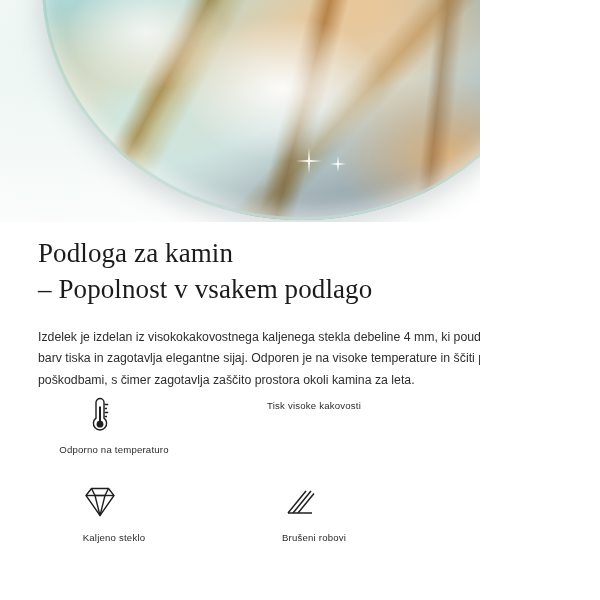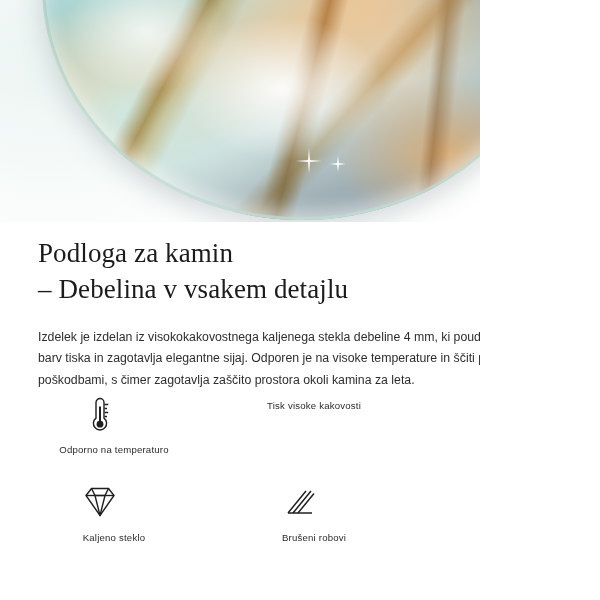--- a/index.html
+++ b/index.html
@@ -199,21 +199,21 @@
     <div class="plate"></div>
     <div class="plate-rim"></div>
     <div class="plate-edge-glow"></div>
     <div class="sparkle s1"></div>
     <div class="sparkle s2"></div>
   </div>
 
   <div class="content">
     <h1 class="headline">
       <span>Podloga za kamin</span>
-      <span class="line2">– Debelina v vsakem detajlu</span>
+      <span class="line2">– Popolnost v vsakem podlago</span>
     </h1>
     <p class="body-copy">Izdelek je izdelan iz visokokakovostnega kaljenega stekla debeline 4 mm, ki poudarja globino barv tiska in zagotavlja elegantne sijaj. Odporen je na visoke temperature in ščiti pred poškodbami, s čimer zagotavlja zaščito prostora okoli kamina za leta.</p>
   </div>
 
   <div class="features">
 
     <div class="feature">
       <div class="feature-icon">
         <svg width="34" height="42" viewBox="0 0 34 42" fill="none" stroke="#1f1f1f" stroke-width="1.4">
           <path d="M17 5.5a4 4 0 0 0-4 4v15.6a6.6 6.6 0 1 0 8 0V9.5a4 4 0 0 0-4-4z"></path>

